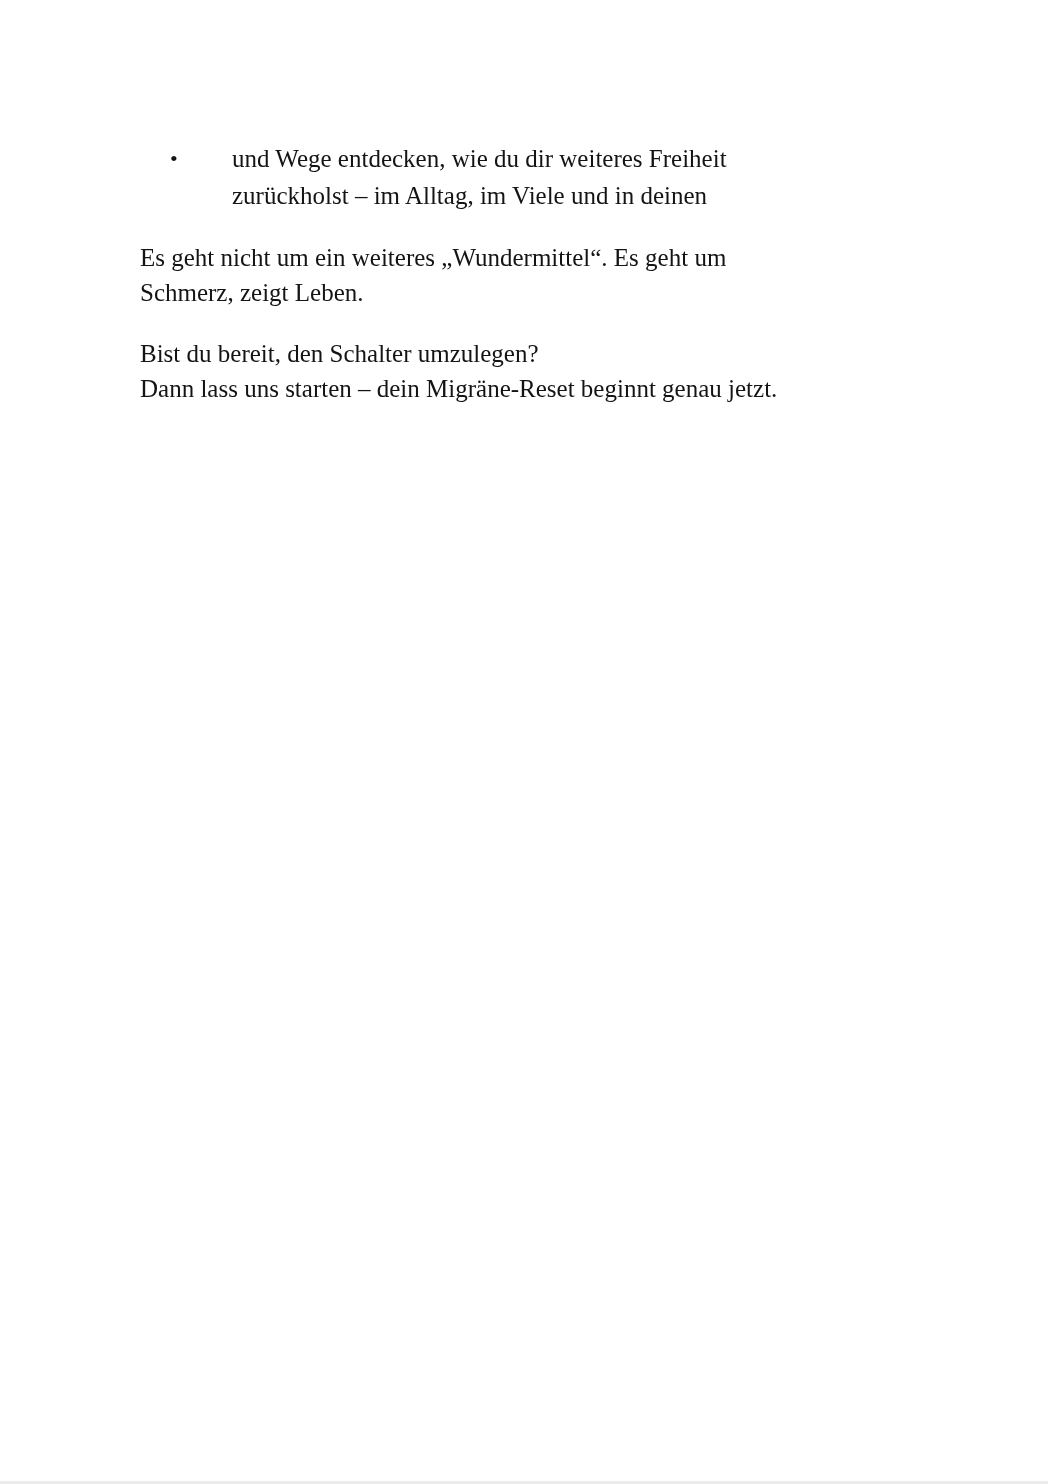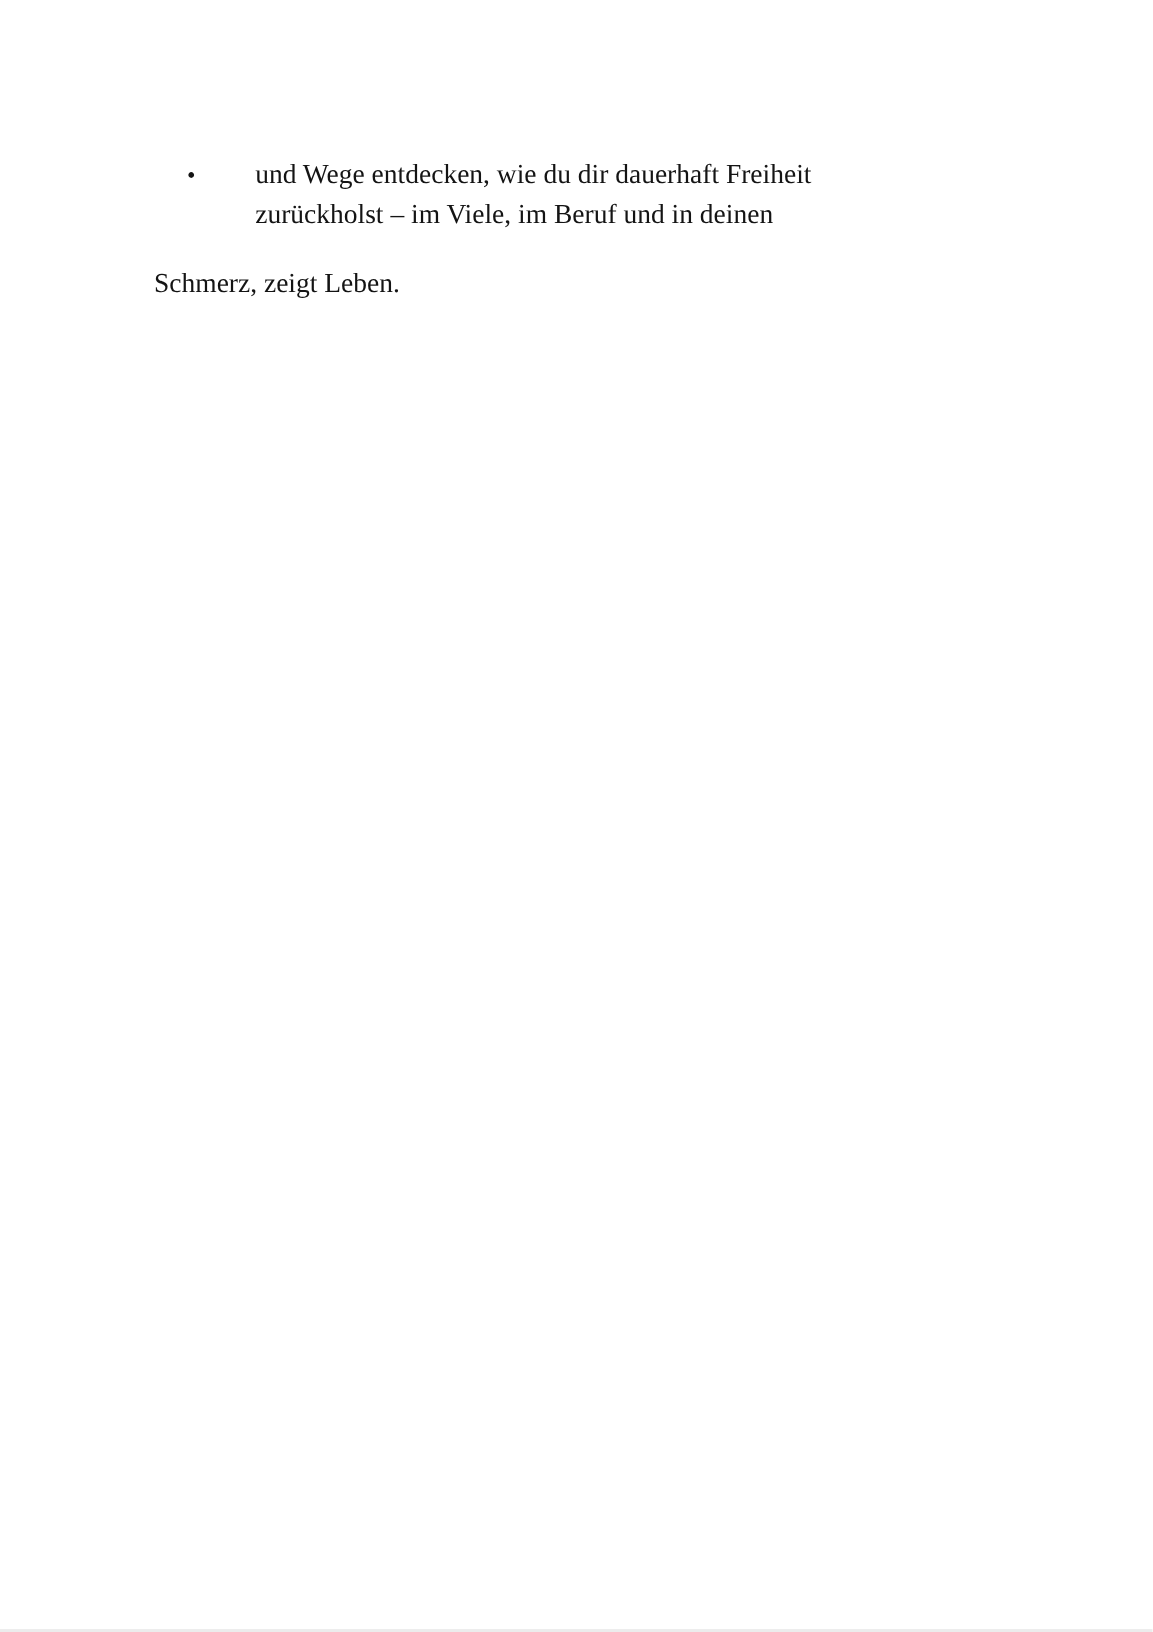--- a/index.html
+++ b/index.html
@@ -51,25 +51,30 @@
   }
 </style>
 </head>
 <body>
 
 <div class="page">
 
   <div class="bullet-item">
     <span class="bullet-marker">•</span>
     <div class="bullet-text">
-      <div class="line">und Wege entdecken, wie du dir dauerhaft Freiheit</div>
-      <div class="line">zurückholst – im Viele, im Beruf und in deinen</div>
+      <div class="line">und Wege entdecken, wie du dir weiteres Freiheit</div>
+      <div class="line">zurückholst – im Alltag, im Viele und in deinen</div>
     </div>
   </div>
 
   <div class="paragraph">
+    <div class="line">Es geht nicht um ein weiteres „Wundermittel“. Es geht um</div>
     <div class="line">Schmerz, zeigt Leben.</div>
   </div>
 
+  <div class="paragraph">
+    <div class="line">Bist du bereit, den Schalter umzulegen?</div>
+    <div class="line">Dann lass uns starten – dein Migräne-Reset beginnt genau jetzt.</div>
+  </div>
 
   <div class="page-bottom-edge"></div>
 
 </div>
 
 </body></html>

